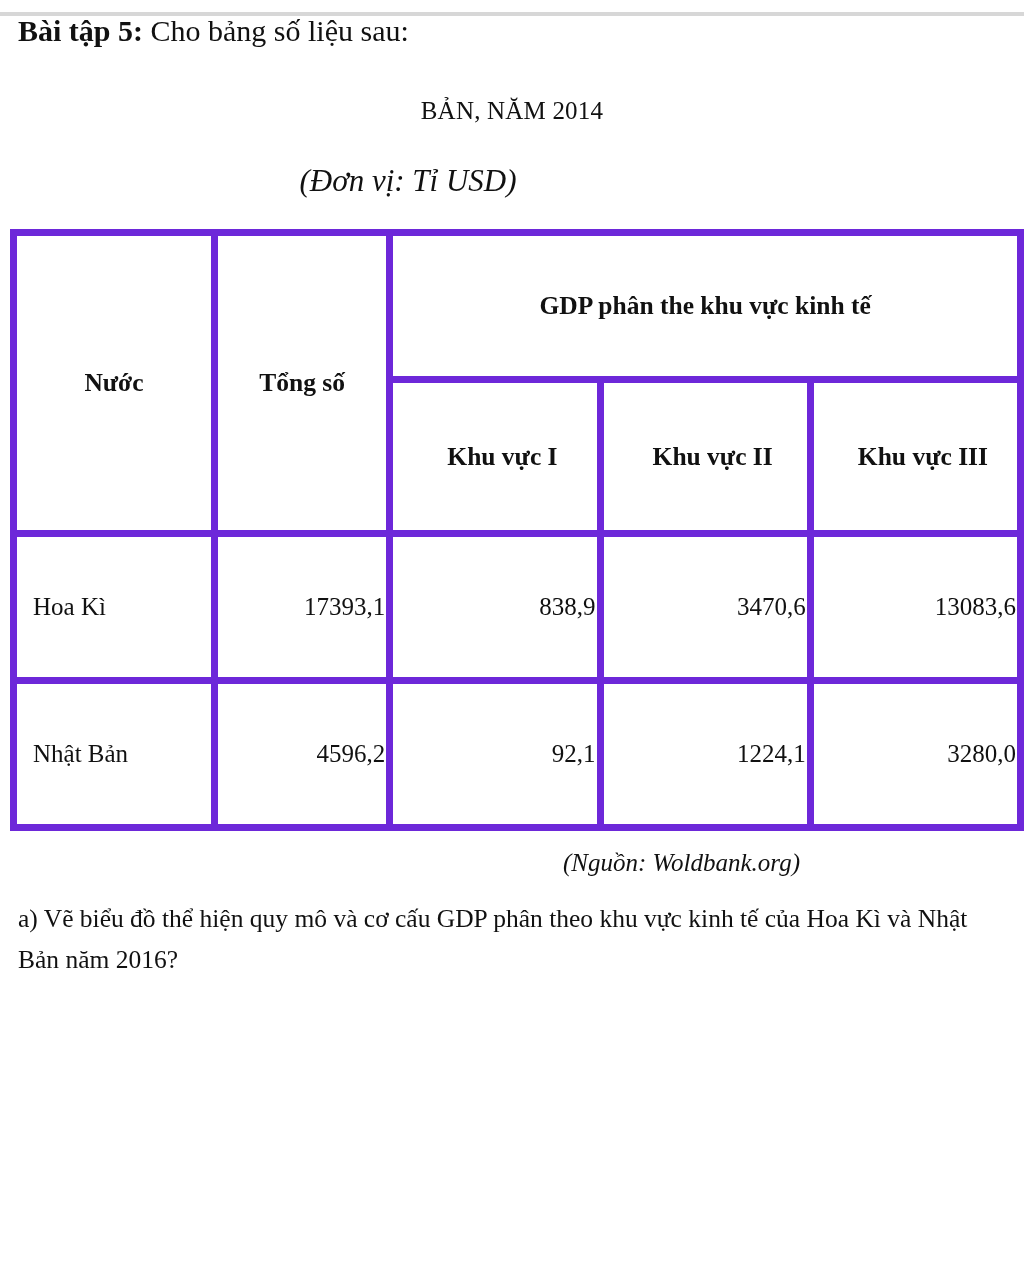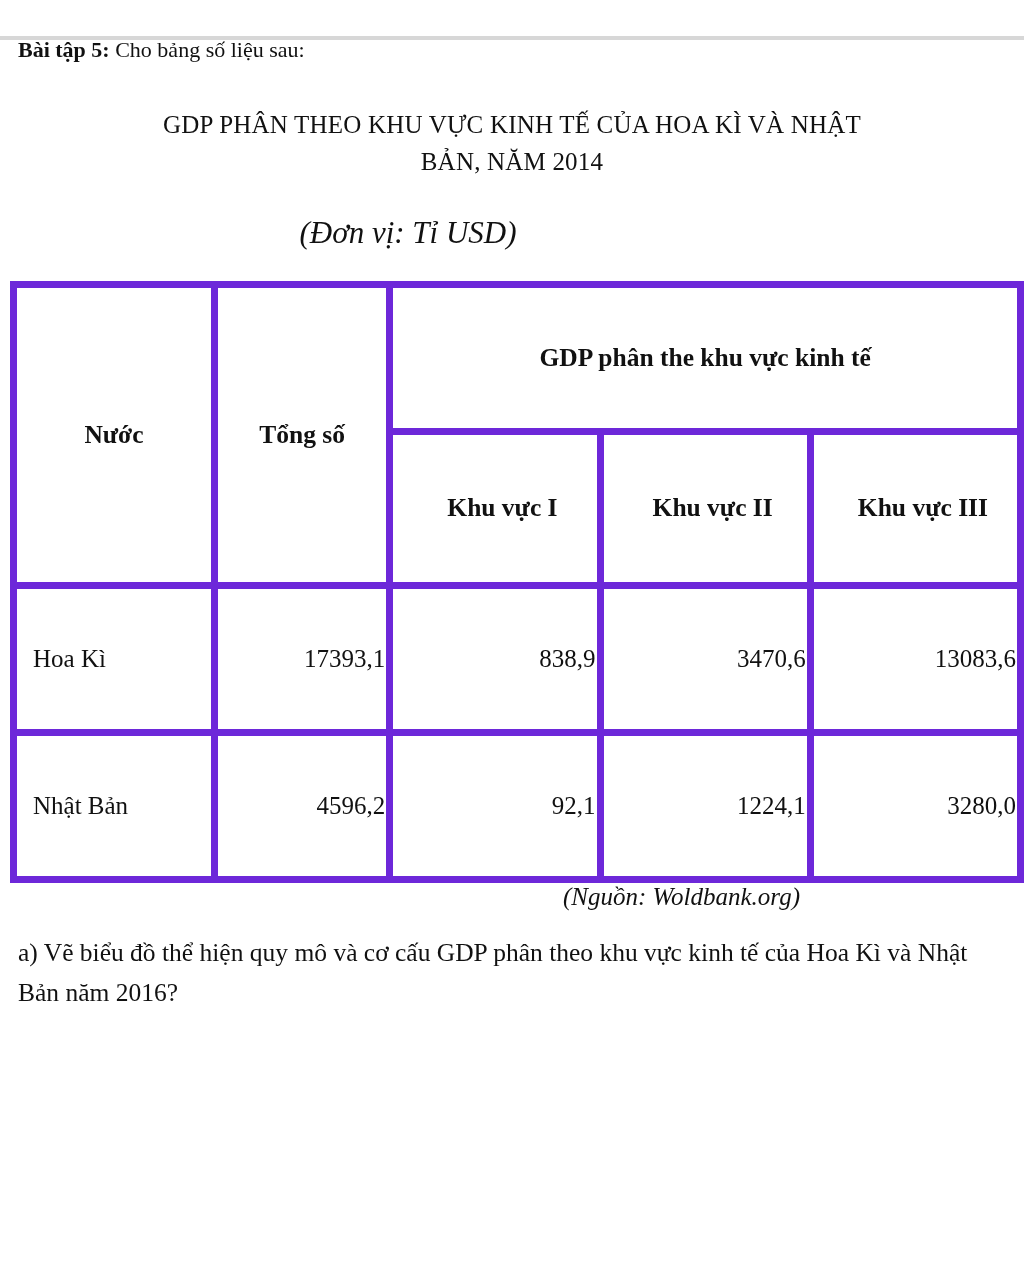--- a/index.html
+++ b/index.html
@@ -23,22 +23,22 @@
   }
   .top-rule {
     position: absolute;
     left: 0;
     top: 0;
     width: 1024px;
     height: 4px;
     background: #d7d7d7;
   }
   .intro {
-    margin-top: 36px;
-    font-size: 22px;
+    margin-top: 12px;
+    font-size: 30px;
     line-height: 1.25;
     padding-left: 8px;
   }
   .intro b {
     font-weight: bold;
   }
   .table-title {
     margin-top: 42px;
     text-align: center;
     font-size: 25px;
@@ -86,20 +86,21 @@
     height: 138px;
   }
   .cell-country {
     text-align: left;
     padding-left: 16px;
   }
   .cell-num {
     text-align: right;
   }
   .source {
+    margin-top: 18px;
     text-align: right;
     font-style: italic;
     font-size: 25px;
     padding-right: 214px;
   }
   .question {
     margin-top: 22px;
     font-size: 25.5px;
     line-height: 1.6;
     padding-left: 8px;
@@ -113,21 +114,20 @@
 
 <div class="page">
 
   <div class="top-rule"></div>
 
   <p class="intro">
     <b>Bài tập 5:</b><span> Cho bảng số liệu sau:</span>
   </p>
 
   <div class="table-title">
-    <div>GDP PHÂN THEO KHU VỰC KINH TẾ CỦA HOA KÌ VÀ NHẬT</div>
     <div>BẢN, NĂM 2014</div>
   </div>
 
   <div class="unit">(Đơn vị: Tỉ USD)</div>
 
   <table class="gdp">
     <colgroup>
       <col class="col-country">
       <col class="col-total">
       <col class="col-sector">

